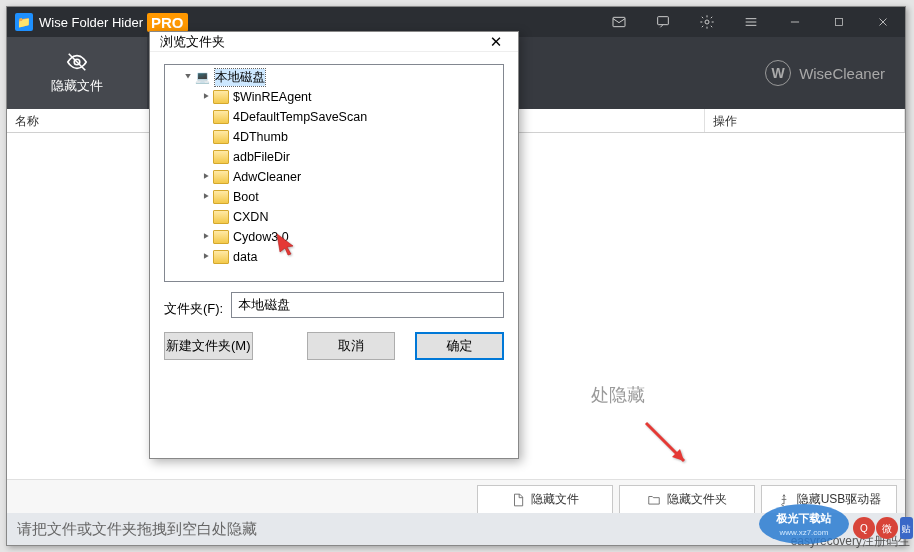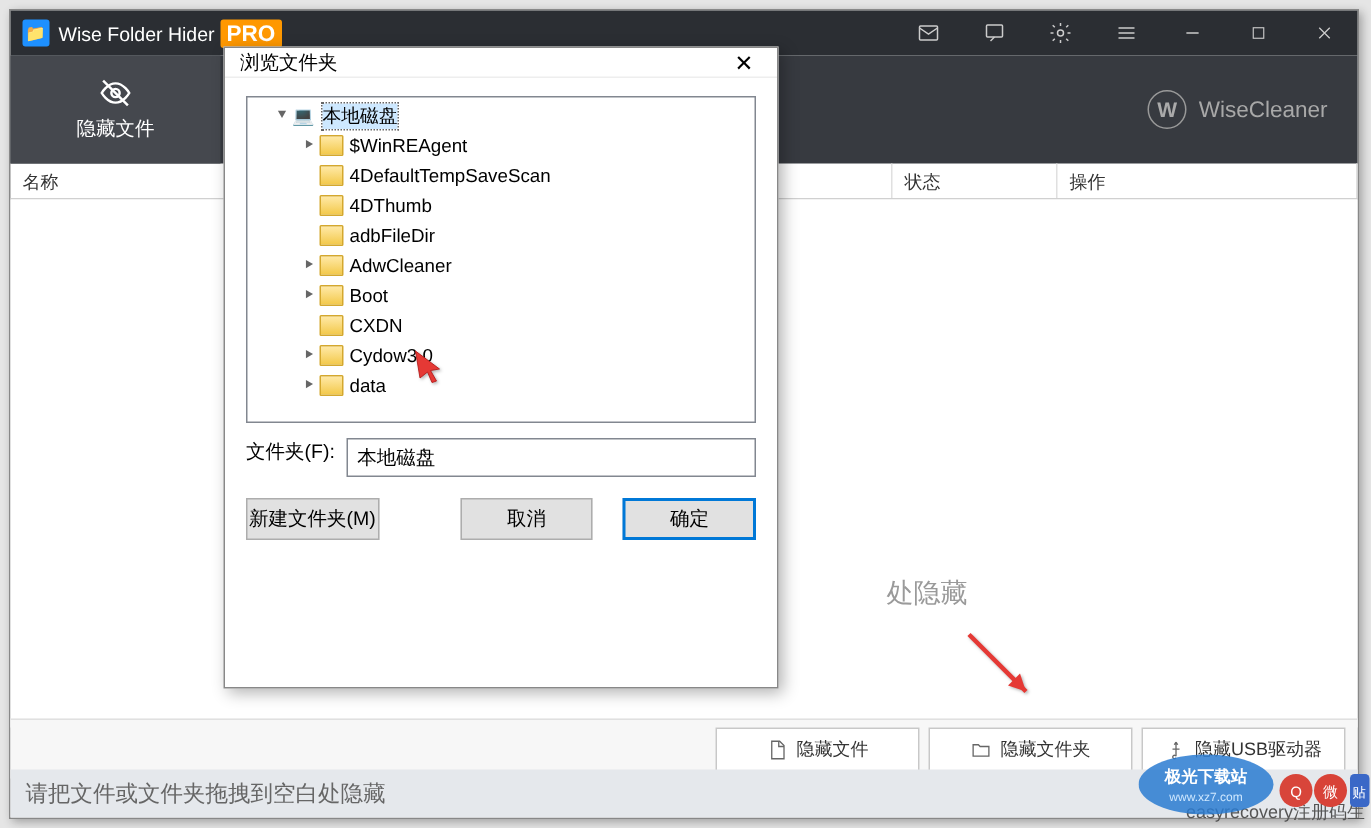--- a/index.html
+++ b/index.html
@@ -49,21 +49,21 @@
   .expand-arrow { width: 14px; text-align:center; color:#666; font-size:10px; cursor:pointer; }
   .node-icon { width:16px; height:14px; margin-right:4px; display:inline-flex; }
   .folder-icon { background: linear-gradient(#ffe9a6,#f3c94b); border:1px solid #d4a82e; border-radius:1px; }
   .drive-icon { font-size:12px; }
   .node-label {}
   .selected .node-label { background:#cde8ff; outline:1px dotted #666; }
   
   .indent-1 { padding-left: 16px; }
   .indent-2 { padding-left: 34px; }
   
-  .field-row { display:flex; align-items:flex-start; margin: 10px 14px; gap:8px; font-size:13px; }
+  .field-row { display:flex; align-items:flex-end; margin: 10px 14px; gap:8px; font-size:13px; }
   .field-row input { flex:1; height:26px; border:1px solid #828790; padding:0 6px; font-size:13px; }
   
   .dlg-buttons { display:flex; gap:20px; margin: 14px; justify-content:flex-start; }
   .dlg-btn { width:100px; height:28px; border:1px solid #adadad; background:#e1e1e1; font-size:13px; cursor:pointer; }
   .dlg-btn.primary { border:2px solid #0078d7; background:#e1e1e1; }
   .dlg-buttons .gap { width:16px; }
   
   
   .arrow-cursor { position:absolute; z-index:200; pointer-events:none; }
   .arrow-cursor svg { filter: drop-shadow(1px 1px 1px rgba(0,0,0,0.3)); }
@@ -130,21 +130,20 @@
     </div>
     <div class="spacer"></div>
     <div class="brand">
       <span class="logo-circle">W</span>
       <span>WiseCleaner</span>
     </div>
   </div>
 
   <div class="col-header">
     <div class="col col-name">名称</div>
-    <div class="col col-status">状态</div>
     <div class="col col-action">操作</div>
   </div>
 
   <div class="content-area">
     <div class="drop-hint">处隐藏</div>
   </div>
 
   <div class="bottom-bar">
     <div class="action-btn">
       <svg viewBox="0 0 24 24" fill="#666">

